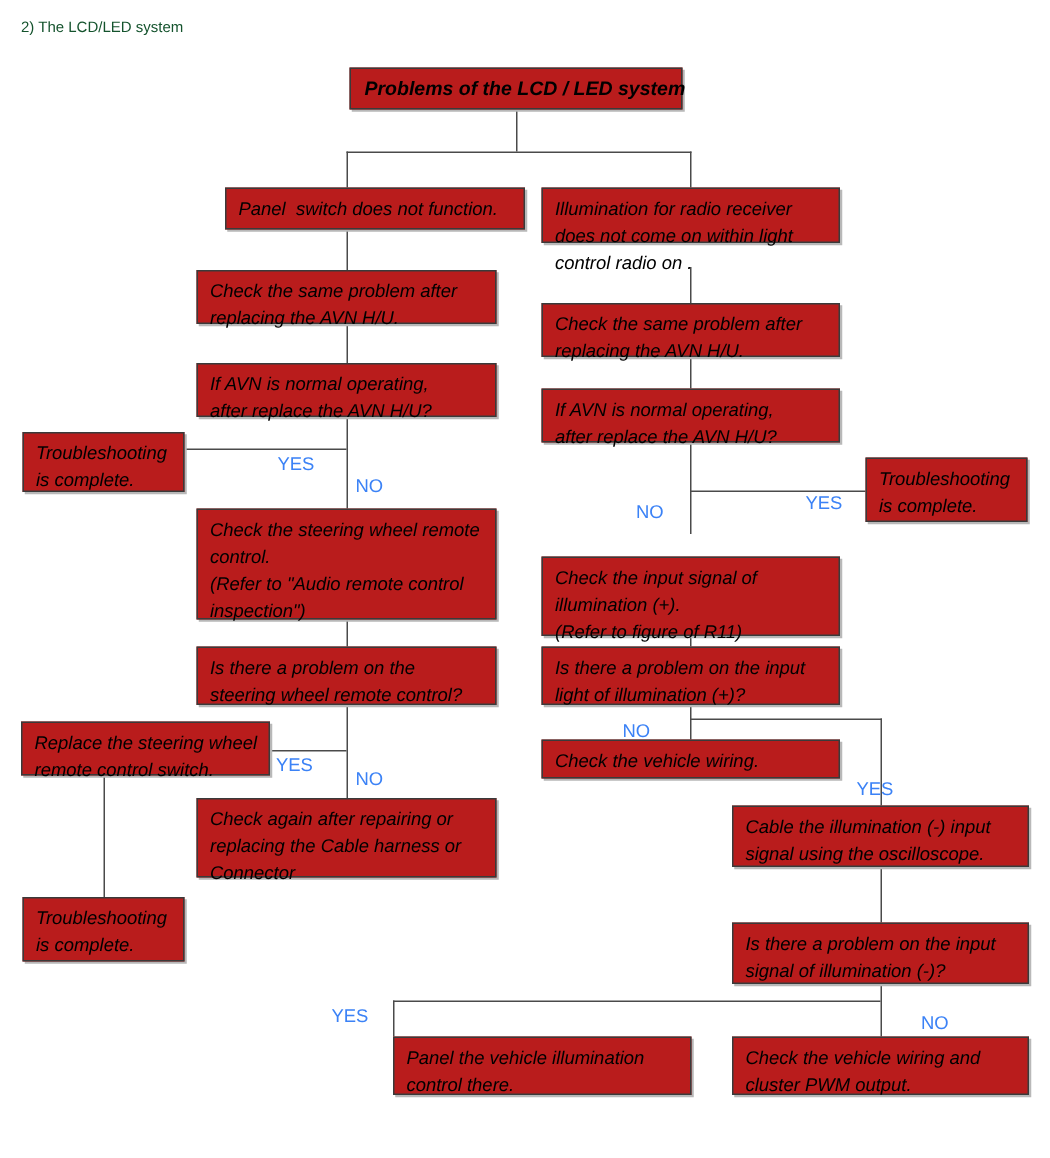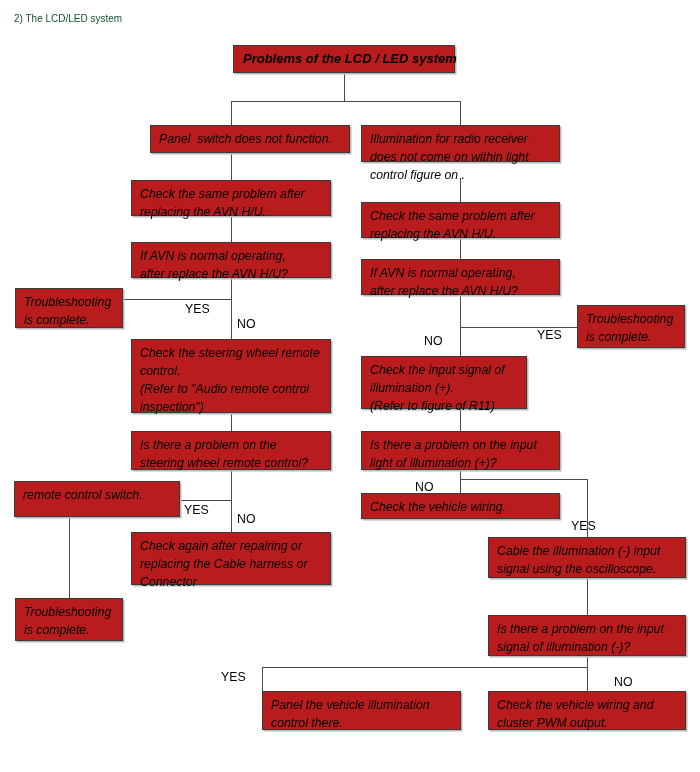--- a/index.html
+++ b/index.html
@@ -47,21 +47,21 @@
     font-weight: bold;
     font-size: 13px;
     border: 1.5px solid #3a3a3a;
     padding-left: 9px;
   }
   .node .ln { display: block; white-space: pre; }
   .edge-label {
     position: absolute;
     font-size: 12.3px;
     line-height: 14px;
-    color: #000000;
+    color: #3b82f6;
     white-space: nowrap;
   }
   .ln-h, .ln-v {
     position: absolute;
     background: #4a4a4a;
   }
   .ln-h { height: 1px; }
   .ln-v { width: 1px; }
 </style>
 </head>
@@ -96,21 +96,21 @@
     <div class="ln-v" style="left: 262px; top: 667px; height: 24px;"></div>
     <div class="node head" style="left: 233px; top: 45px; width: 222px; height: 28px;">
       <span class="ln">Problems of the LCD / LED system</span>
     </div>
     <div class="node" style="left: 131px; top: 125px; width: 200px; height: 28px; margin-left: 19px;">
       <span class="ln">Panel  switch does not function.</span>
     </div>
     <div class="node" style="left: 361px; top: 125px; width: 199px; height: 37px;">
       <span class="ln">Illumination for radio receiver</span>
       <span class="ln">does not come on within light</span>
-      <span class="ln">control figure on .</span>
+      <span class="ln">control radio on .</span>
     </div>
     <div class="node" style="left: 131px; top: 180px; width: 200px; height: 36px;">
       <span class="ln">Check the same problem after</span>
       <span class="ln">replacing the AVN H/U.</span>
     </div>
     <div class="node" style="left: 361px; top: 202px; width: 199px; height: 36px;">
       <span class="ln">Check the same problem after</span>
       <span class="ln">replacing the AVN H/U.</span>
     </div>
     <div class="node" style="left: 131px; top: 242px; width: 200px; height: 36px;">
@@ -128,34 +128,35 @@
     <div class="node" style="left: 577px; top: 305px; width: 108px; height: 43px;">
       <span class="ln">Troubleshooting</span>
       <span class="ln">is complete.</span>
     </div>
     <div class="node" style="left: 131px; top: 339px; width: 200px; height: 74px;">
       <span class="ln">Check the steering wheel remote</span>
       <span class="ln">control.</span>
       <span class="ln">(Refer to "Audio remote control</span>
       <span class="ln">inspection")</span>
     </div>
-    <div class="node" style="left: 361px; top: 356px; width: 166px; height: 53px;">
+    <div class="node" style="left: 361px; top: 371px; width: 199px; height: 53px;">
       <span class="ln">Check the input signal of</span>
       <span class="ln">illumination (+).</span>
       <span class="ln">(Refer to figure of R11)</span>
     </div>
     <div class="node" style="left: 131px; top: 431px; width: 200px; height: 39px;">
       <span class="ln">Is there a problem on the</span>
       <span class="ln">steering wheel remote control?</span>
     </div>
     <div class="node" style="left: 361px; top: 431px; width: 199px; height: 39px;">
       <span class="ln">Is there a problem on the input</span>
       <span class="ln">light of illumination (+)?</span>
     </div>
     <div class="node" style="left: 14px; top: 481px; width: 166px; height: 36px;">
+      <span class="ln">Replace the steering wheel</span>
       <span class="ln">remote control switch.</span>
     </div>
     <div class="node" style="left: 361px; top: 493px; width: 199px; height: 26px;">
       <span class="ln">Check the vehicle wiring.</span>
     </div>
     <div class="node" style="left: 131px; top: 532px; width: 200px; height: 53px;">
       <span class="ln">Check again after repairing or</span>
       <span class="ln">replacing the Cable harness or</span>
       <span class="ln">Connector</span>
     </div>

